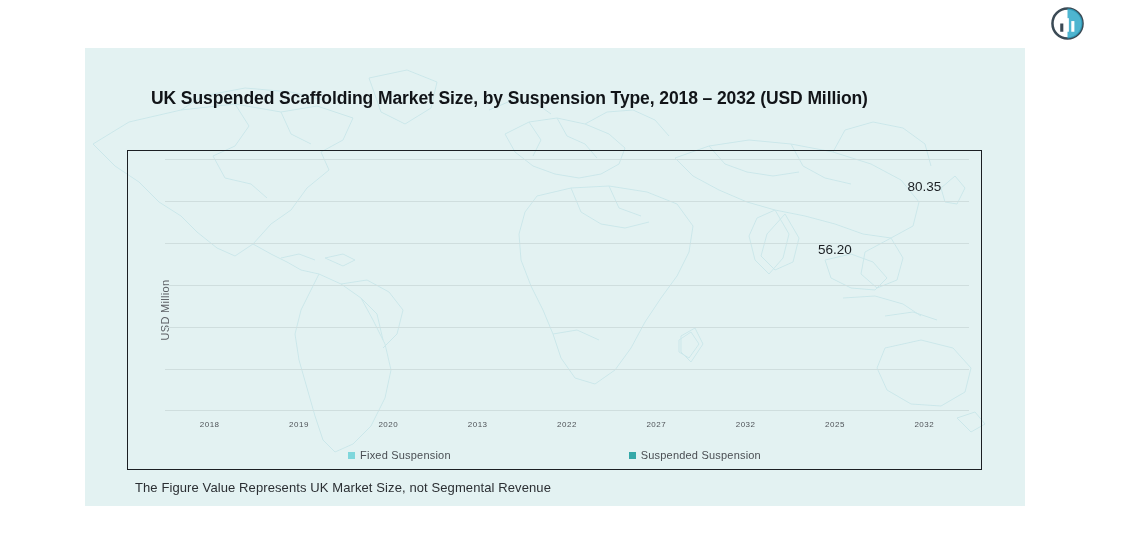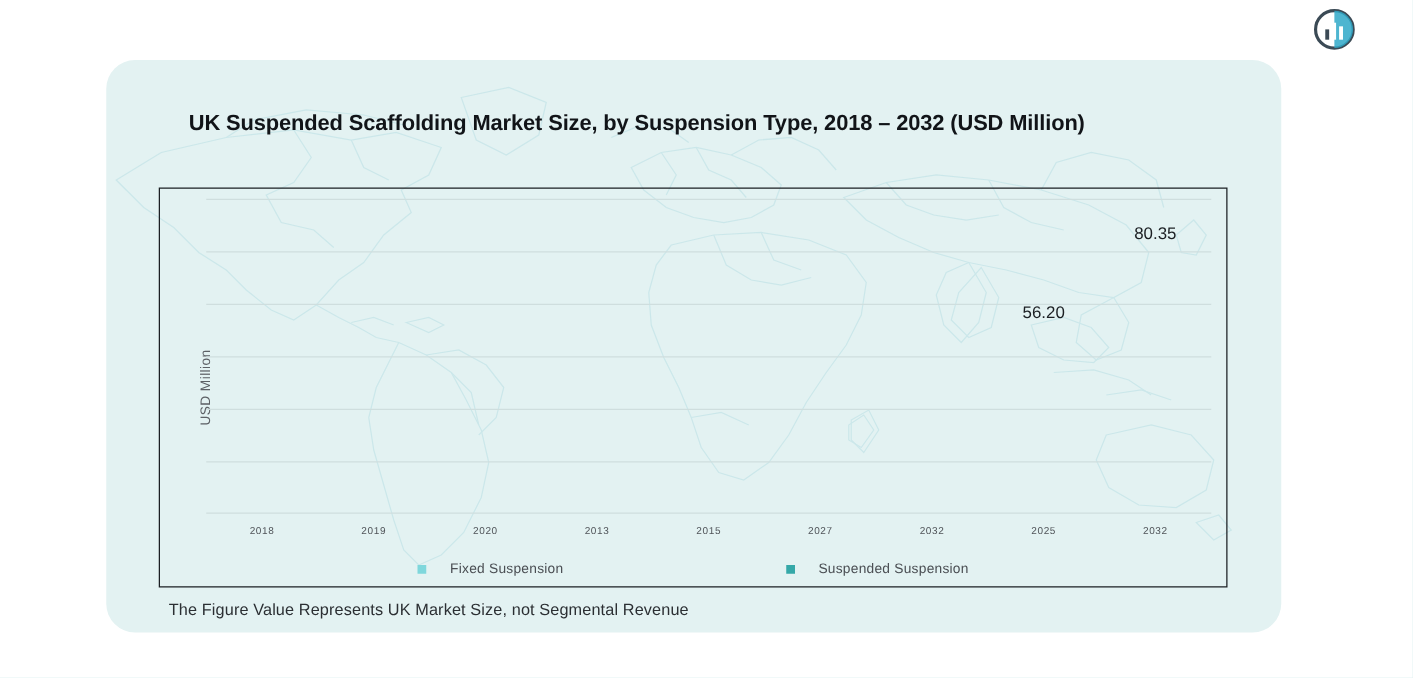--- a/index.html
+++ b/index.html
@@ -53,21 +53,20 @@
 
   
   .card {
     position: absolute;
     left: 85px;
     top: 48px;
     width: 940px;
     height: 458px;
     background: #e3f2f2;
     overflow: hidden;
-    border-radius: 23px;
   }
   
   .map-bg {
     position: absolute;
     inset: 0;
     width: 100%;
     height: 100%;
     opacity: 0.55;
     pointer-events: none;
   }
@@ -198,21 +197,21 @@
     right: 0;
     bottom: 8px;
     display: flex;
     justify-content: center;
     gap: 178px;
     align-items: center;
   }
   .legend-item {
     display: flex;
     align-items: center;
-    gap: 19px;
+    gap: 5px;
   }
   .legend-swatch {
     width: 7px;
     height: 7px;
     display: inline-block;
   }
   .legend-text {
     font-size: 11px;
     color: #4a4e53;
     letter-spacing: 0.2px;
@@ -373,21 +372,21 @@
               </div>
             </div>
           </div>
       </div>
 
       <div class="x-labels" id="x-labels">
           <div class="x-label">2018</div>
           <div class="x-label">2019</div>
           <div class="x-label">2020</div>
           <div class="x-label">2013</div>
-          <div class="x-label">2015</div>
+          <div class="x-label">2022</div>
           <div class="x-label">2027</div>
           <div class="x-label">2032</div>
           <div class="x-label">2025</div>
           <div class="x-label">2032</div>
         </div>
 
       <div class="legend">
         <div class="legend-item">
           <span class="legend-swatch" style="background:#7fd7dc"></span>
           <span class="legend-text">Fixed Suspension</span>

